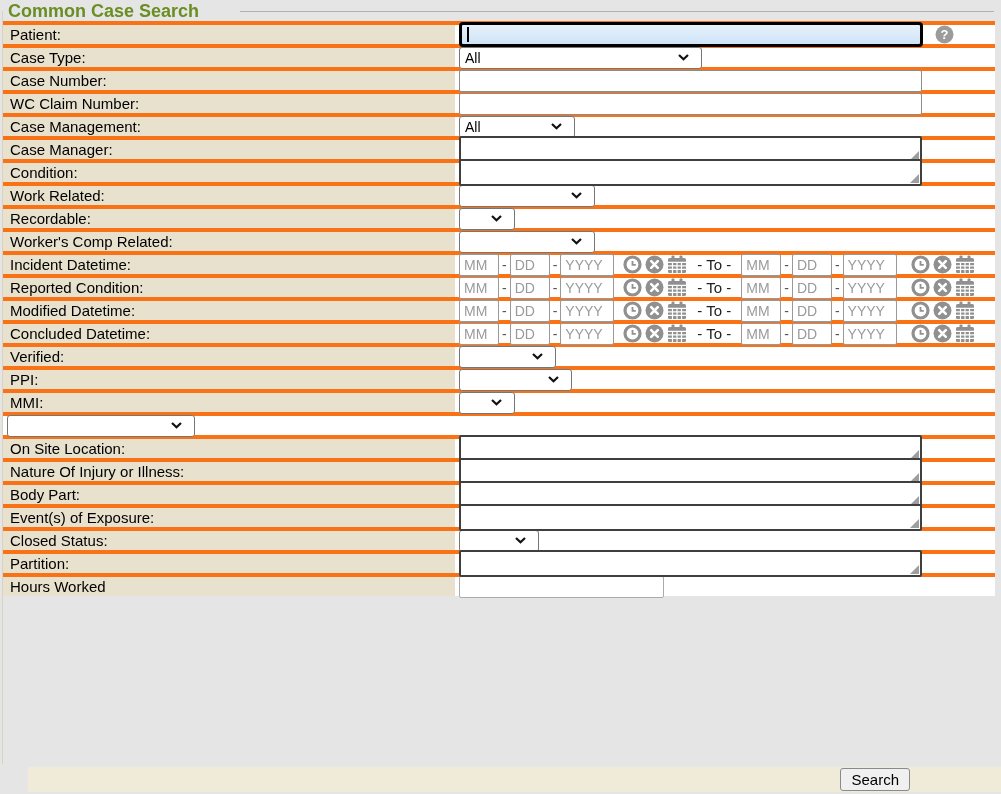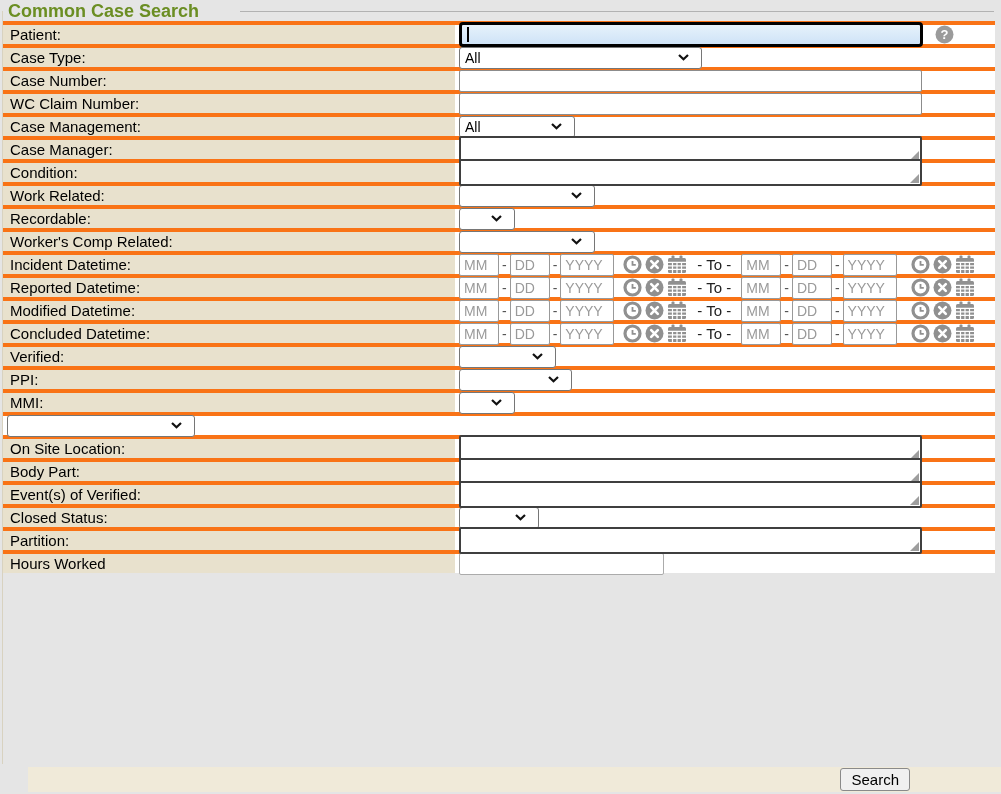--- a/index.html
+++ b/index.html
@@ -241,21 +241,21 @@
               <rect x="12.5" y="0.5" width="3" height="5" rx="1" fill="#909090"></rect>
               <rect x="1" y="3" width="18" height="15" rx="1.5" fill="#909090"></rect>
               <path d="M1 7.3 H19 M1 10.8 H19 M1 14.3 H19 M5.5 7.3 V18 M10 7.3 V18 M14.5 7.3 V18" stroke="#fff" stroke-width="1.2"></path>
             </svg>
         </span>
       </div>
     </div>
 
     <div class="row">
       <div class="label-cell">
-          <span>Reported Datetime:</span>
+          <span>Reported Condition:</span>
         </div>
       <div class="input-cell dt">
         <input class="mm" placeholder="MM" style="">
         <span class="hyph">-</span>
         <input class="dd" placeholder="DD" style="">
         <span class="hyph">-</span>
         <input class="yyyy" placeholder="YYYY" style="">
         <span class="icons">
           <svg width="19" height="19" viewBox="0 0 19 19">
               <circle cx="9.5" cy="9.5" r="7.5" fill="none" stroke="#909090" stroke-width="3.2"></circle>
@@ -458,37 +458,49 @@
         </div>
       <div class="input-cell">
         <div class="ta">
           <svg class="grip" width="9" height="9" viewBox="0 0 9 9">
               <path d="M9 0 L9 9 L0 9 Z" fill="#9e9e9e"></path>
             </svg>
         </div>
       </div>
     </div>
 
+    <div class="row">
+      <div class="label-cell">
+          <span>Nature Of Injury or Illness:</span>
+        </div>
+      <div class="input-cell">
+        <div class="ta">
+          <svg class="grip" width="9" height="9" viewBox="0 0 9 9">
+              <path d="M9 0 L9 9 L0 9 Z" fill="#9e9e9e"></path>
+            </svg>
+        </div>
+      </div>
+    </div>
 
     <div class="row">
       <div class="label-cell">
           <span>Body Part:</span>
         </div>
       <div class="input-cell">
         <div class="ta">
           <svg class="grip" width="9" height="9" viewBox="0 0 9 9">
               <path d="M9 0 L9 9 L0 9 Z" fill="#9e9e9e"></path>
             </svg>
         </div>
       </div>
     </div>
 
     <div class="row">
       <div class="label-cell">
-          <span>Event(s) of Verified:</span>
+          <span>Event(s) of Exposure:</span>
         </div>
       <div class="input-cell">
         <div class="ta">
           <svg class="grip" width="9" height="9" viewBox="0 0 9 9">
               <path d="M9 0 L9 9 L0 9 Z" fill="#9e9e9e"></path>
             </svg>
         </div>
       </div>
     </div>
 

